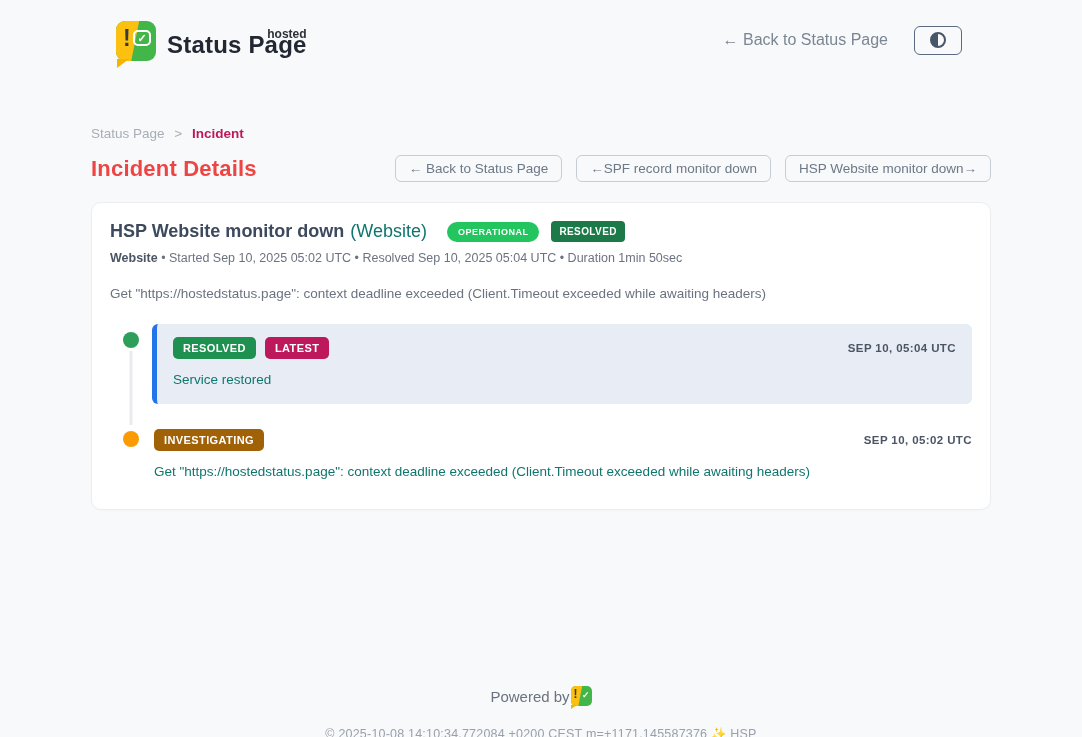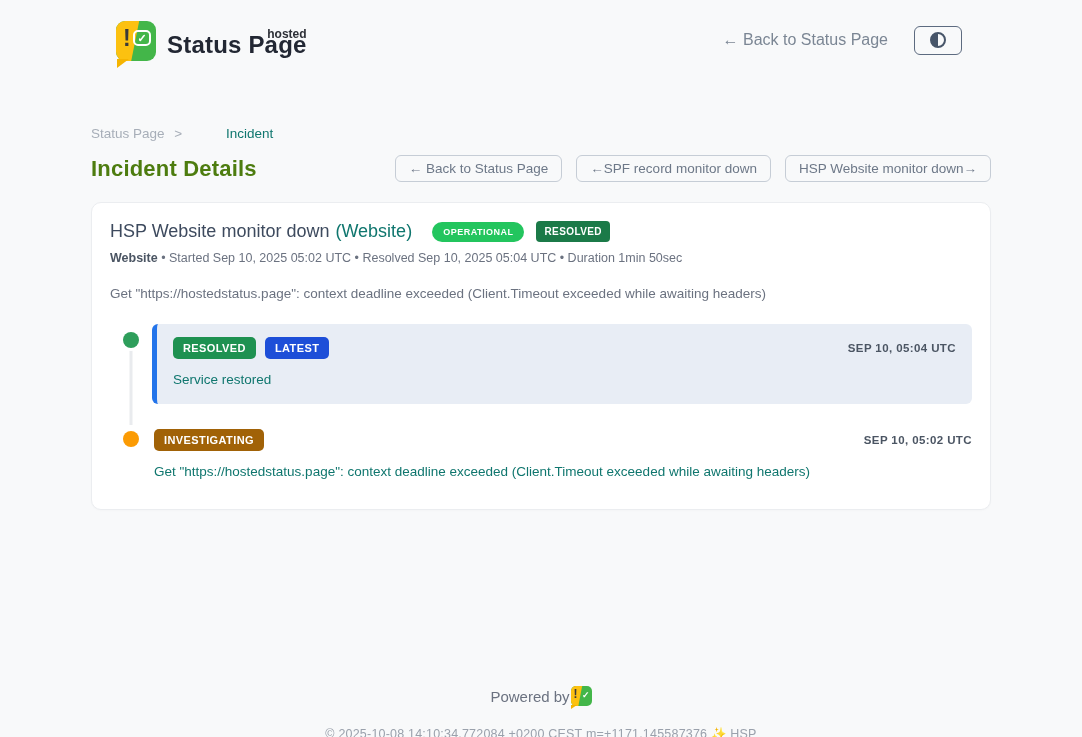--- a/index.html
+++ b/index.html
@@ -50,39 +50,39 @@
   }
   .half-circle {
     width: 16px; height: 16px; border-radius: 50%; border: 2px solid #475569;
     background: linear-gradient(to right, #475569 0 50%, transparent 50% 100%);
   }
 
   
   .container { width: 900px; margin: 0 auto; }
   .breadcrumb { margin-top: 50px; font-size: 13.5px; color: #a7aeb8; }
   .breadcrumb .sep { margin: 0 6px; color: #a7aeb8; }
-  .breadcrumb .current { color: #0f766e; font-weight: normal; margin-left: 34px; }
+  .breadcrumb .current { color: #be185d; font-weight: bold; }
 
   .title-row { display: flex; align-items: center; justify-content: space-between; margin-top: 14px; }
-  .page-title { font-size: 22px; font-weight: bold; color: #4d7c0f; letter-spacing: 0.2px; }
+  .page-title { font-size: 22px; font-weight: bold; color: #ef4444; letter-spacing: 0.2px; }
   .nav-btns { display: flex; gap: 14px; }
   .nav-btn {
     background: transparent; border: 1px solid #c6cdd6; border-radius: 6px;
     color: #6d7888; font-size: 13.5px; padding: 5px 13px; cursor: pointer;
     font-family: "Liberation Sans", sans-serif;
   }
 
   
   .card {
     margin-top: 20px; background: #ffffff; border: 1px solid #ebedf0;
     border-radius: 10px; padding: 18px 18px 30px 18px;
     box-shadow: 0 1px 2px rgba(0,0,0,0.02);
   }
   .card-title-row { display: flex; align-items: center; flex-wrap: wrap; }
-  .incident-title { font-size: 18px; font-weight: normal; color: #3d4a5e; }
+  .incident-title { font-size: 18px; font-weight: bold; color: #3d4a5e; }
   .incident-scope { font-size: 18px; color: #0f766e; margin-left: 6px; font-weight: normal; }
   .badge { color: #fff; font-weight: bold; display: inline-block; }
   .badge-operational {
     background: #23c55e; border-radius: 999px; font-size: 9px; letter-spacing: 0.5px;
     padding: 5px 11px; margin-left: 20px;
   }
   .badge-resolved-hdr {
     background: #1b7a48; border-radius: 4px; font-size: 10px; letter-spacing: 0.4px;
     padding: 5px 8px; margin-left: 12px;
   }
@@ -103,21 +103,21 @@
   .tl-dot.green { background: #2e9e5b; top: 8px; }
   .tl-dot.orange { background: #fb9b04; top: 107px; }
   .tl-entry-resolved {
     background: #e8edf5; border-left: 5px solid #2374ea; border-radius: 6px;
     padding: 13px 16px 17px 16px;
   }
   .tl-head { display: flex; align-items: center; justify-content: space-between; }
   .tl-badges { display: flex; gap: 9px; }
   .tl-badge { border-radius: 5px; font-size: 11px; letter-spacing: 0.4px; padding: 5px 10px; }
   .tl-badge.green { background: #1e9151; }
-  .tl-badge.blue { background: #1d4ed8; }
+  .tl-badge.blue { background: #be185d; }
   .tl-badge.orange { background: #a16207; }
   .tl-time { font-size: 11.5px; font-weight: bold; color: #4b5563; letter-spacing: 0.4px; }
   .tl-msg { margin-top: 13px; font-size: 13.5px; color: #0f766e; }
   .tl-entry-investigating { margin-top: 25px; padding: 0 0 0 2px; }
   .tl-entry-investigating .tl-msg { margin-top: 13px; }
 
   
   .footer { text-align: center; margin-top: 176px; }
   .powered { display: inline-flex; align-items: center; gap: 1px; font-size: 15px; color: #6b7280; }
   .mini-mark { position: relative; width: 21px; height: 20px; }

